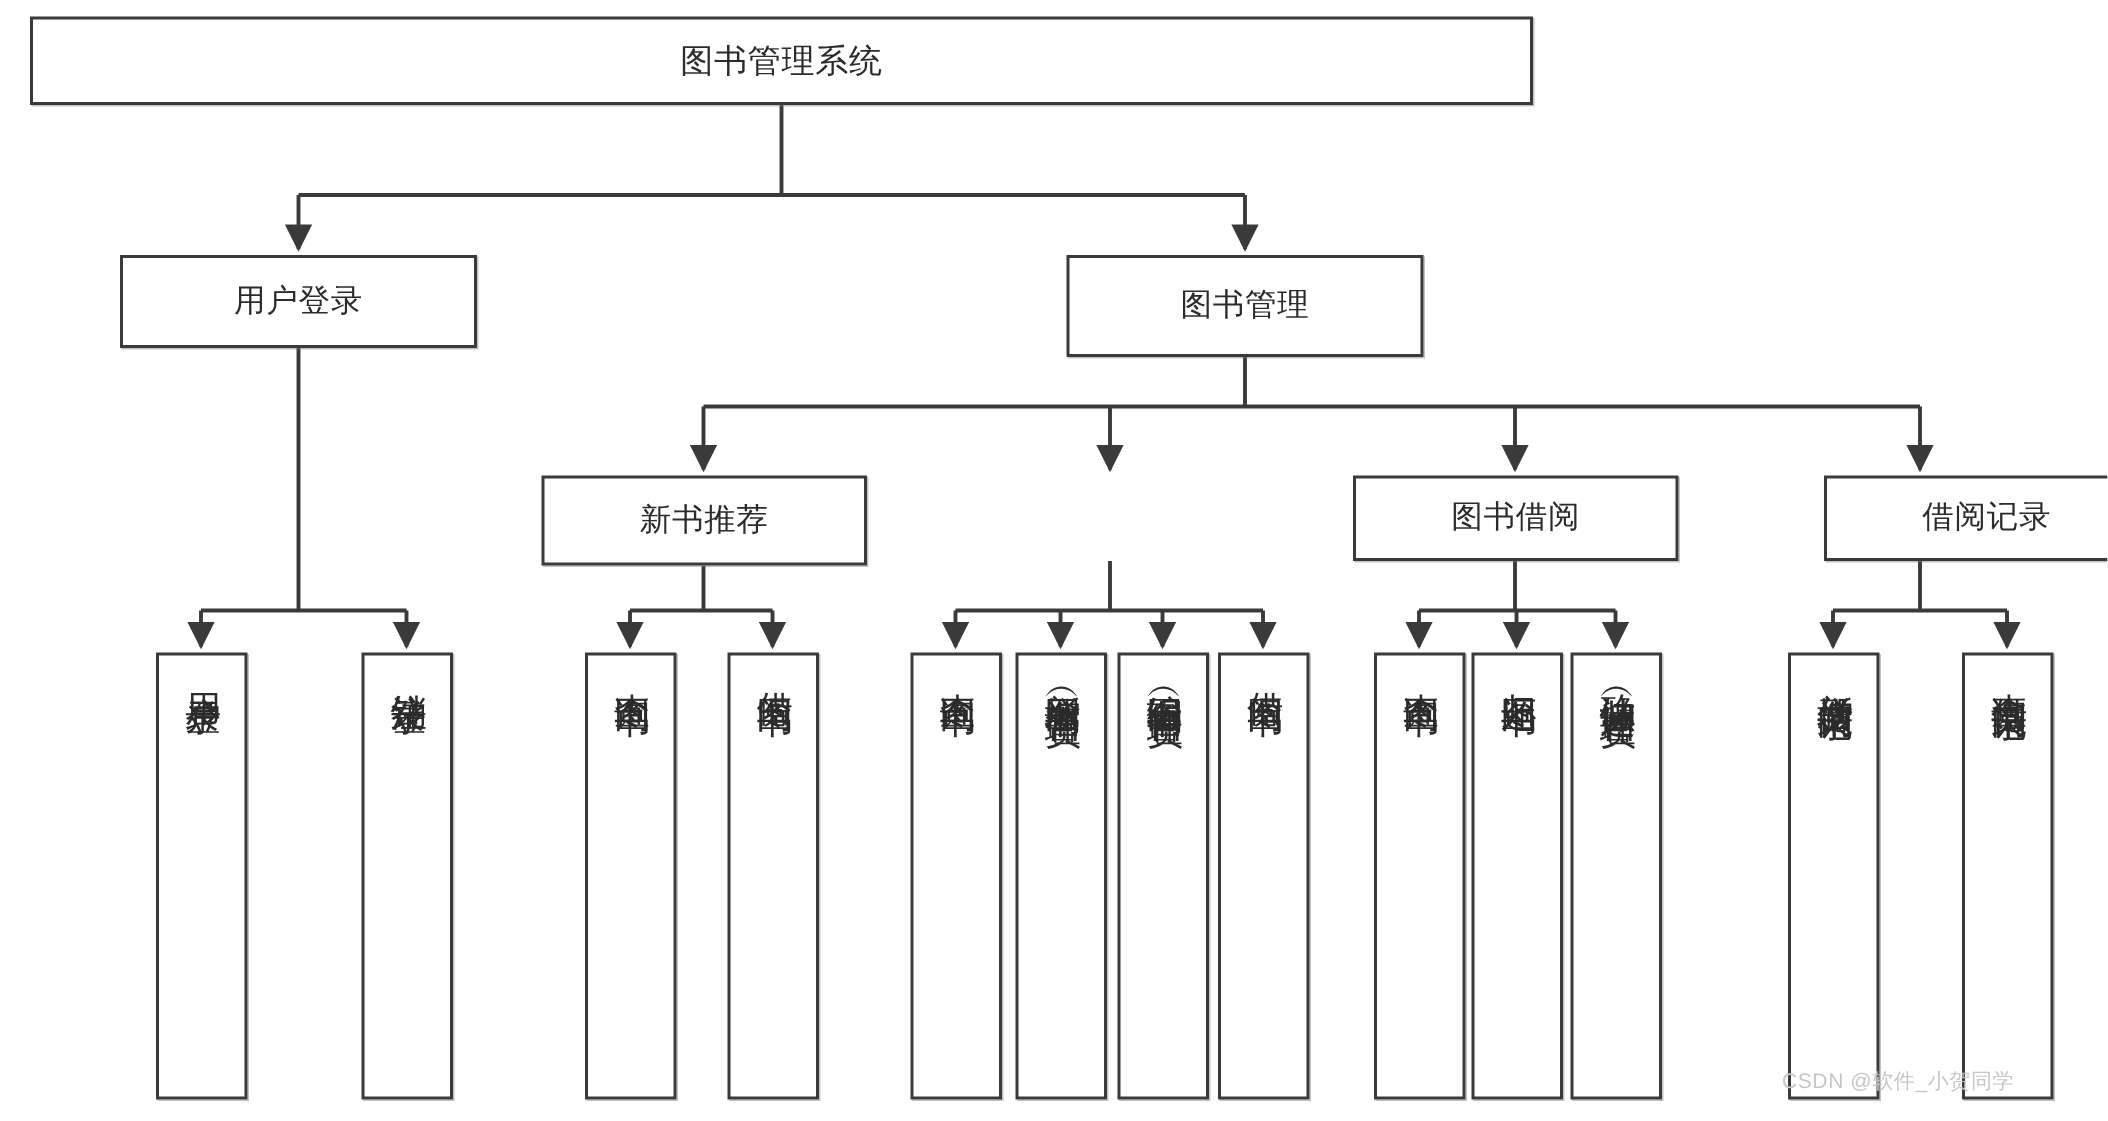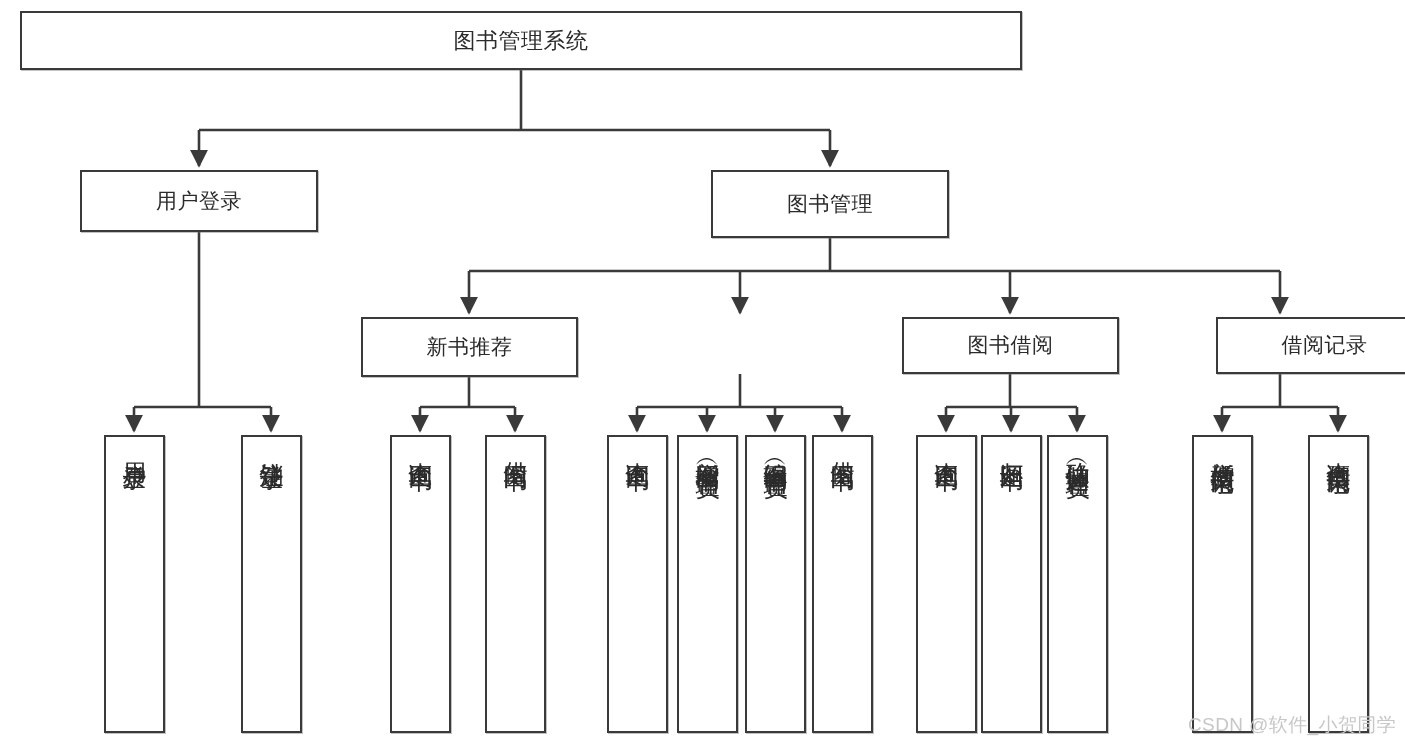--- a/index.html
+++ b/index.html
@@ -63,21 +63,21 @@
     font-size: 24px;
     line-height: 1.0;
     letter-spacing: 2px;
     white-space: pre;
     max-height: 100%;
   }
   .watermark {
     position: absolute;
     left: 1188px;
     top: 712px;
-    font-size: 19px;
+    font-size: 14px;
     color: #c7c7c7;
     white-space: nowrap;
     z-index: 5;
     letter-spacing: 0.4px;
   }
 </style>
 </head>
 <body>
 
 <div id="canvas">

